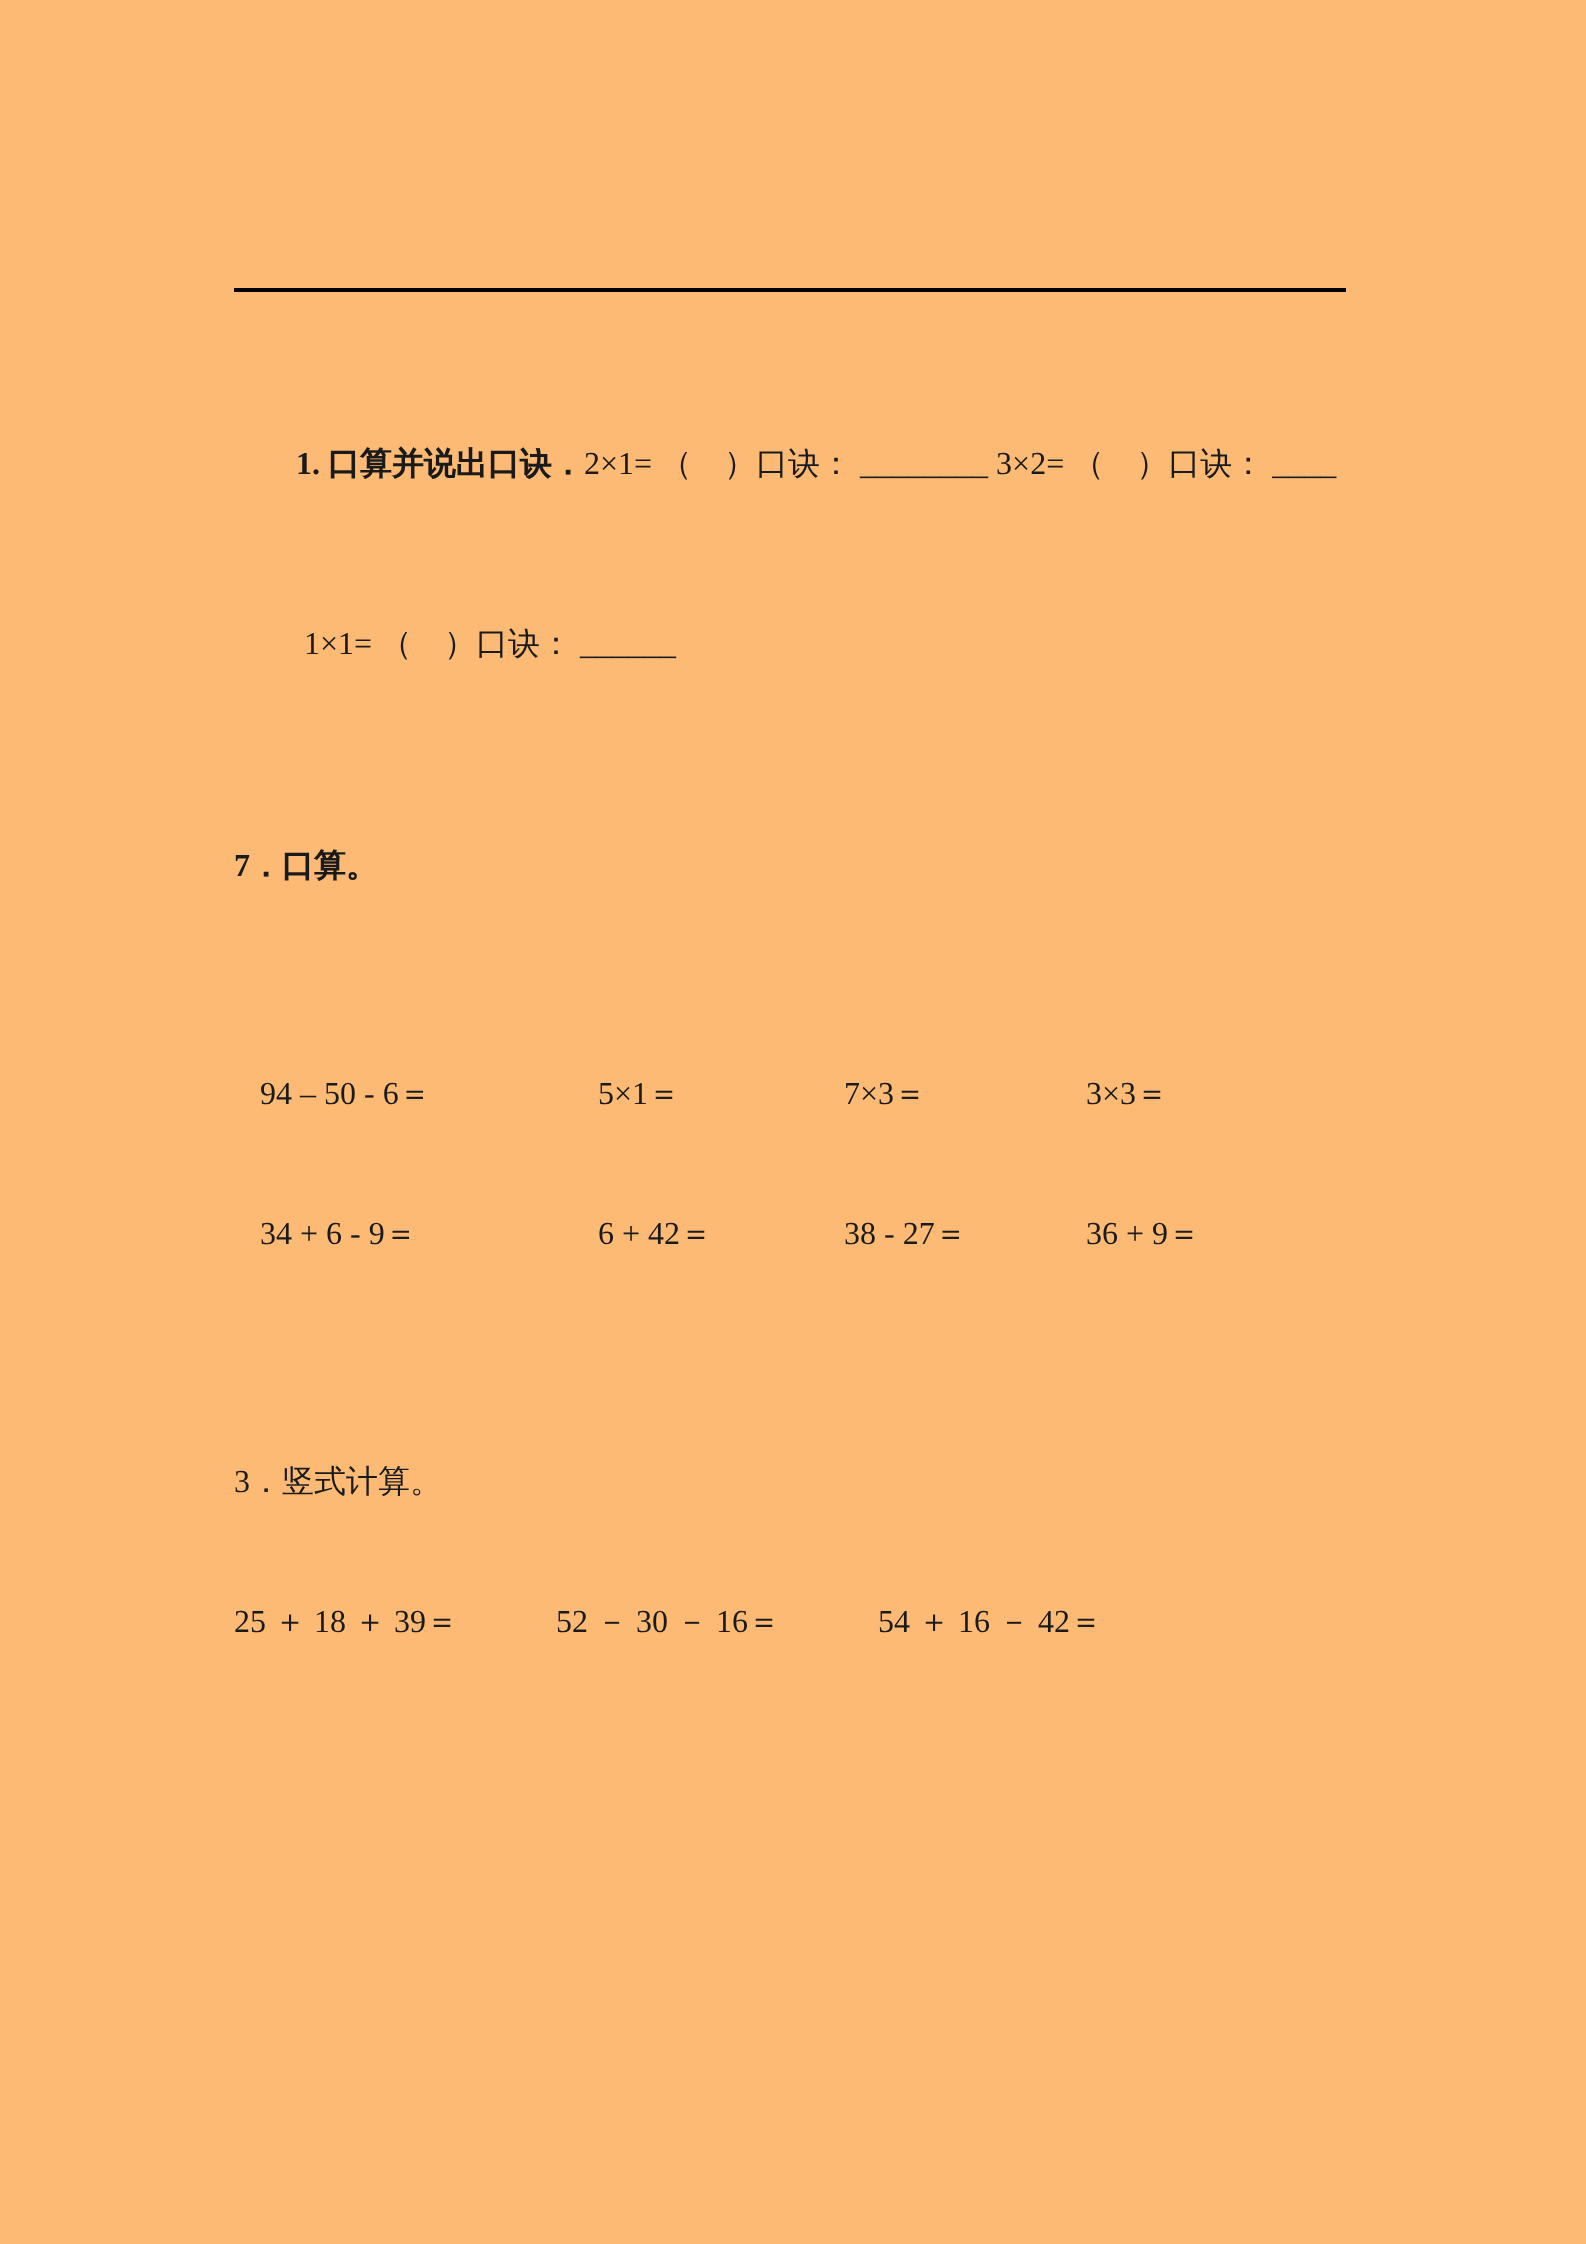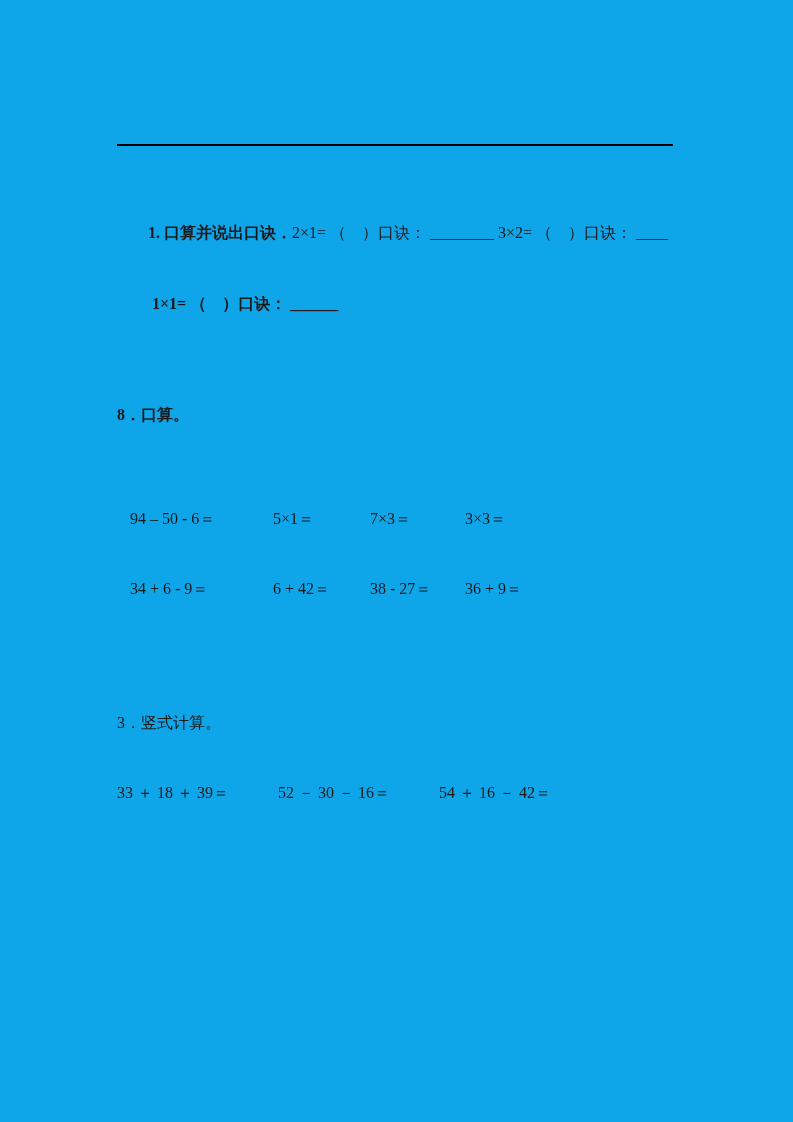--- a/index.html
+++ b/index.html
@@ -1,20 +1,20 @@
 <!DOCTYPE html>
 <html><head>
 <meta charset="utf-8">
 <style>
   html, body { margin: 0; padding: 0; background: #ffffff; }
   .page {
     position: relative;
     width: 793px;
     height: 1122px;
-    background: #0ea5e9;
+    background: #fdba74;
     color: #1a1a1a;
     font-family: "Liberation Serif", "DejaVu Serif", serif;
     font-size: 16px;
     line-height: 20px;
     box-sizing: border-box;
     padding: 0 118px 0 117px;
     white-space: pre-wrap;
     overflow: hidden;
   }
   .rule {
@@ -22,25 +22,25 @@
     width: 556px;
     height: 0;
     border-top: 2px solid #000000;
   }
   .ln { min-height: 20px; }
   .b { font-weight: bold; }
 
   #p1  { margin-top: 17px; text-indent: 31px; }
   #p1c { margin-top: 22px; }
   #p2  { margin-top: 19px; padding-left: 33px; }
-  #p3  { margin-top: 11px; padding-left: 35px; font-weight: bold; }
+  #p3  { margin-top: 30px; padding-left: 35px; }
 
   #h2  { margin-top: 31px; font-weight: bold; }
   .s2  { margin-top: 4px; padding-left: 13px; }
-  .s2row { display: flex; height: 30px; align-items: flex-start; }
+  .s2row { display: flex; height: 30px; align-items: flex-end; gap: 26px; }
   .c   { display: inline-block; }
   .w143 { width: 143px; }
   .w130 { width: 130px; }
   .w97  { width: 97px; }
   .w95  { width: 95px; }
 
   #h3  { margin-top: 4px; }
   .s3row { display: flex; }
   #s3r1 { margin-top: 10px; }
   .w161 { width: 161px; }
@@ -48,39 +48,39 @@
 </head>
 <body>
 
 <div class="page">
 
   <div class="rule"></div>
 
   <div class="ln" id="p1"><span class="b">1. 口算并说出口诀．</span><span>2×1= （　）口诀： ________ 3×2= （　）口诀： ____</span></div>
   <div class="ln" id="p3">1×1= （　）口诀： ______</div>
 
-  <div class="ln" id="h2">8．口算。</div>
+  <div class="ln" id="h2">7．口算。</div>
   <div class="s2">
     <div class="s2row">
       <span class="c w143">94 – 50 - 6＝</span>
       <span class="c w97">5×1＝</span>
       <span class="c w95">7×3＝</span>
       <span class="c">3×3＝</span>
     </div>
     <div class="s2row">
       <span class="c w143">34 + 6 - 9＝</span>
       <span class="c w97">6 + 42＝</span>
       <span class="c w95">38 - 27＝</span>
       <span class="c">36 + 9＝</span>
     </div>
   </div>
 
   <div class="ln" id="h3">3．竖式计算。</div>
   <div class="s3row ln" id="s3r1">
-    <span class="c w161">33 ＋ 18 ＋ 39＝</span>
+    <span class="c w161">25 ＋ 18 ＋ 39＝</span>
     <span class="c w161">52 － 30 － 16＝</span>
     <span class="c">54 ＋ 16 － 42＝</span>
   </div>
   
 
   
   
   
   
   

